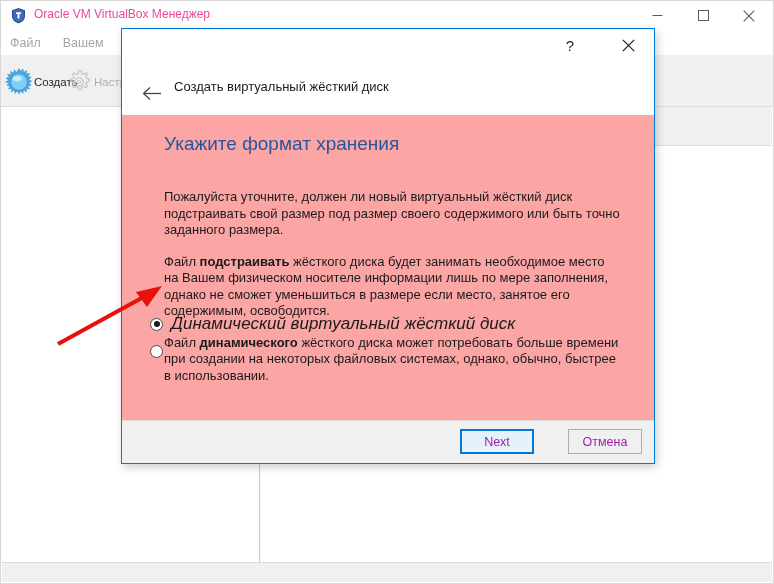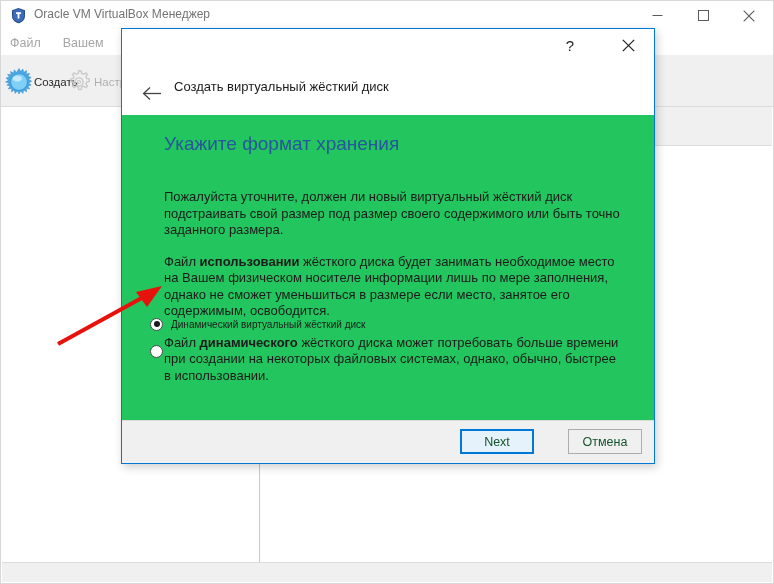--- a/index.html
+++ b/index.html
@@ -34,21 +34,21 @@
   }
   .vbox-title-icon {
     position: absolute;
     left: 9px; top: 6px;
     width: 17px; height: 17px;
   }
   .vbox-title-text {
     position: absolute;
     left: 33px; top: 6px;
     font-size: 12px;
-    color: #737373;
+    color: #ec4899;
     white-space: nowrap;
   }
   .win-ctrl {
     position: absolute;
     top: 0;
     width: 46px; height: 29px;
     display: flex;
     align-items: center;
     justify-content: center;
     color: #5b5b5b;
@@ -241,21 +241,21 @@
     color: #1b1b1b;
     margin-left: 5px;
     white-space: nowrap;
   }
 
   .dlg-body {
     position: absolute;
     left: 0; top: 86px;
     right: 0;
     bottom: 43px;
-    background: #22c55e;
+    background: #fca5a5;
     overflow: hidden;
   }
   .dlg-heading {
     position: absolute;
     left: 42px; top: 18px;
     font-size: 19px;
     color: #27569c;
     white-space: nowrap;
   }
   .dlg-paragraphs {
@@ -294,43 +294,44 @@
   }
   .radio-row.checked .radio-mark::after {
     content: "";
     position: absolute;
     left: 2.5px; top: 2.5px;
     width: 6px; height: 6px;
     border-radius: 50%;
     background: #1b1b1b;
   }
   .radio-label {
-    font-size: 10px;
+    font-size: 17px;
     color: #1b1b1b;
     white-space: nowrap;
+    font-style: italic;
   }
 
   .dlg-footer {
     position: absolute;
     left: 0; right: 0;
     bottom: 0;
     height: 43px;
     background: #f0f0f0;
     border-top: 1px solid #dcdcdc;
     box-sizing: border-box;
   }
   .dlg-btn {
     position: absolute;
     top: 8px;
     width: 74px;
     height: 25px;
     font-size: 12.5px;
     font-family: "Liberation Sans", sans-serif;
     background: #f0f0f0;
-    color: #14532d;
+    color: #a21caf;
     display: flex;
     align-items: center;
     justify-content: center;
     box-sizing: border-box;
   }
   .btn-next {
     right: 120px;
     border: 2px solid #0078d7;
     background: #e6f2fb;
   }
@@ -519,21 +520,21 @@
       </svg>
     </span>
     <span class="dlg-nav-title">Создать виртуальный жёсткий диск</span>
   </div>
 
   <div class="dlg-body">
     <div class="dlg-heading">Укажите формат хранения</div>
 
     <div class="dlg-paragraphs">
       <p>Пожалуйста уточните, должен ли новый виртуальный жёсткий диск подстраивать свой размер под размер своего содержимого или быть точно заданного размера.</p>
-      <p>Файл <b>использовании</b> жёсткого диска будет занимать необходимое место на Вашем физическом носителе информации лишь по мере заполнения, однако не сможет уменьшиться в размере если место, занятое его содержимым, освободится.</p>
+      <p>Файл <b>подстраивать</b> жёсткого диска будет занимать необходимое место на Вашем физическом носителе информации лишь по мере заполнения, однако не сможет уменьшиться в размере если место, занятое его содержимым, освободится.</p>
       <p>Файл <b>динамического</b> жёсткого диска может потребовать больше времени при создании на некоторых файловых системах, однако, обычно, быстрее в использовании.</p>
     </div>
 
     <div class="radio-group">
       <div class="radio-row checked">
         <span class="radio-mark"></span>
         <span class="radio-label">Динамический виртуальный жёсткий диск</span>
       </div>
       <div class="radio-row">
         <span class="radio-mark"></span>

